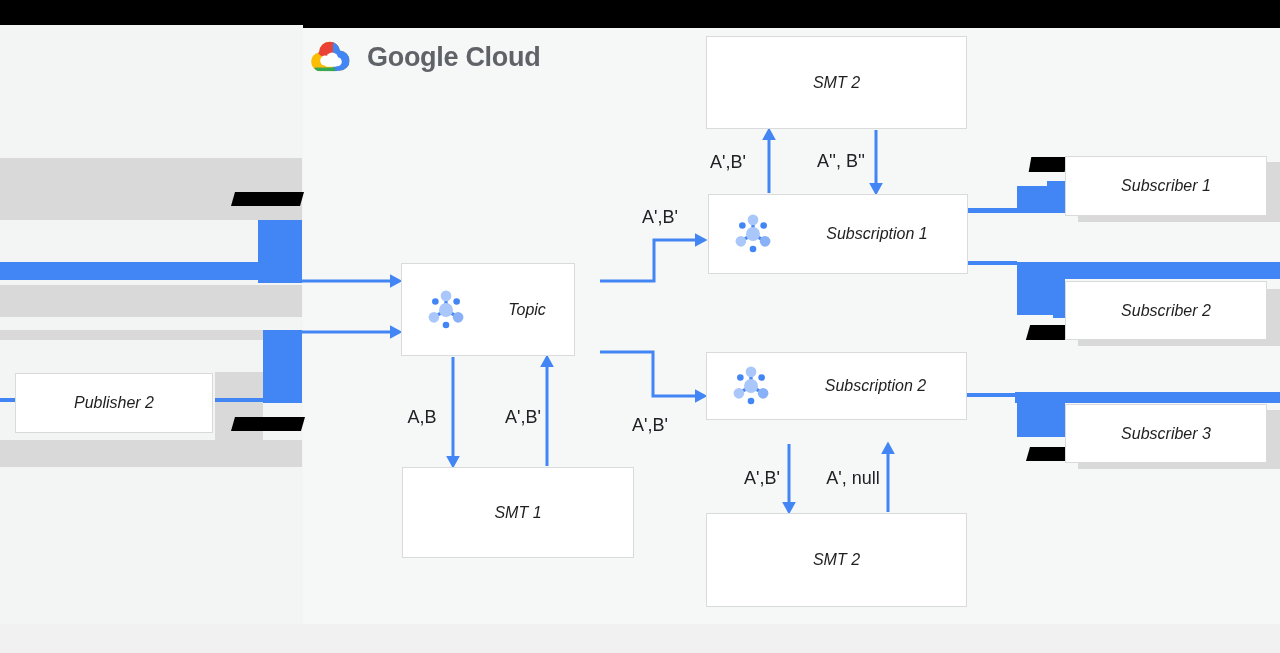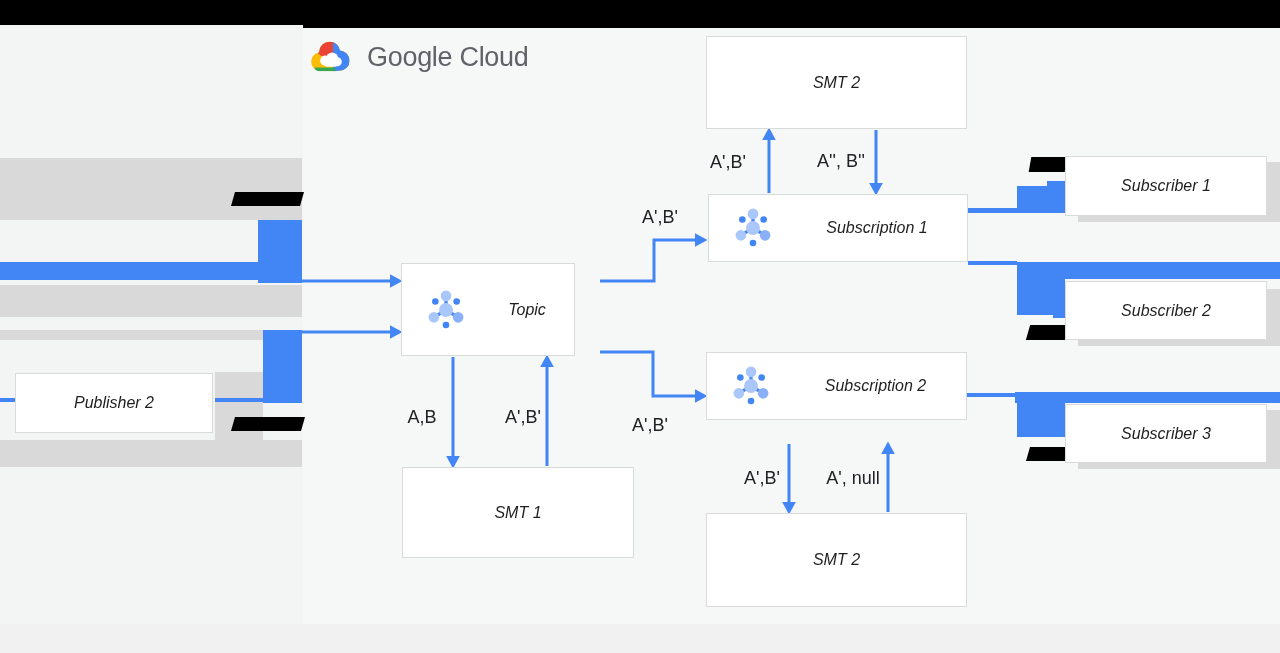--- a/index.html
+++ b/index.html
@@ -21,21 +21,21 @@
     display:flex;align-items:center;justify-content:center;
     font-size:16px;color:#1f1f1f;font-style:italic;
   }
   .node .ps{width:44px;height:44px;flex:0 0 auto;margin-right:26px;}
   .node.iconbox{justify-content:flex-start;padding-left:22px;}
   .node.iconbox span{flex:1;text-align:center;padding-right:14px;}
   .elabel{
     font-size:18px;color:#202124;white-space:nowrap;
     transform:translate(-50%,-50%);
   }
-  .logo{left:306px;top:36px;display:flex;align-items:center;}
+  .logo{left:306px;top:36px;display:flex;align-items:center;font-weight:bold;}
   .logo svg{width:48px;height:42px;}
   .logo .lt{font-size:27px;color:#5f6368;margin-left:13px;letter-spacing:-0.3px;line-height:42px;}
   svg.overlay{left:0;top:0;width:1280px;height:653px;pointer-events:none;}
 </style>
 </head>
 <body>
 
 <div class="canvas">
 
   <svg width="0" height="0" style="position:absolute" aria-hidden="true">
@@ -154,21 +154,21 @@
   <div class="abs node" style="left:402px;top:467px;width:232px;height:91px">
     <span>SMT 1</span>
   </div>
   <div class="abs node" style="left:706px;top:36px;width:261px;height:93px">
     <span>SMT 2</span>
   </div>
   <div class="abs node" style="left:706px;top:513px;width:261px;height:94px">
     <span>SMT 2</span>
   </div>
 
-  <div class="abs node iconbox" style="left:708px;top:194px;width:260px;height:68px">
+  <div class="abs node iconbox" style="left:708px;top:194px;width:260px;height:80px">
     <svg class="ps">
         <use href="#pubsub-sym"></use>
       </svg>
     <span>Subscription 1</span>
   </div>
   <div class="abs node iconbox" style="left:706px;top:352px;width:261px;height:68px">
     <svg class="ps">
         <use href="#pubsub-sym"></use>
       </svg>
     <span>Subscription 2</span>

